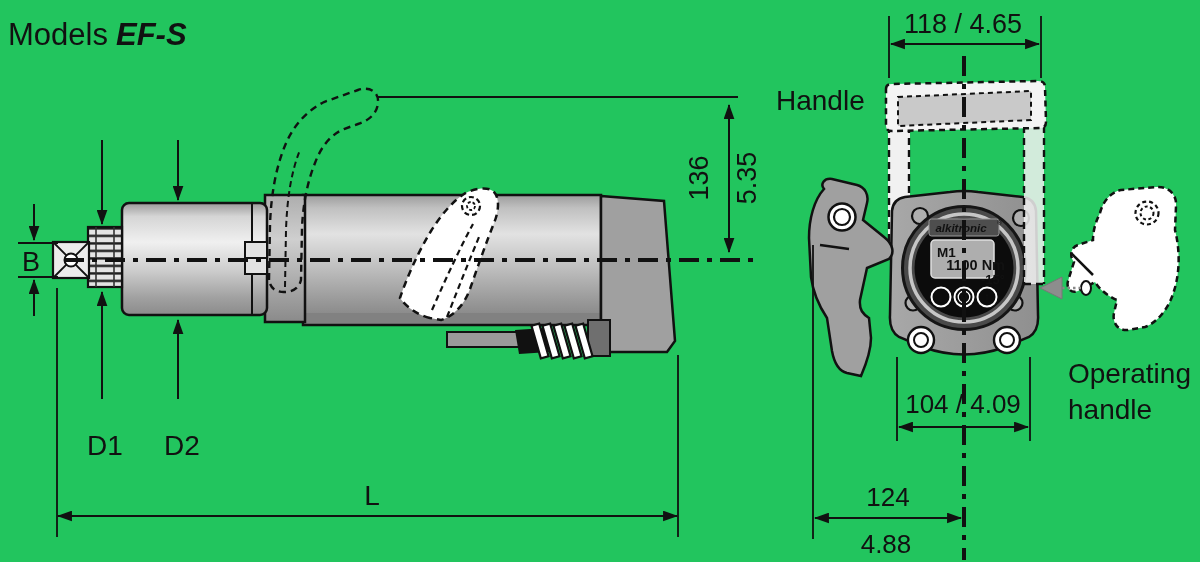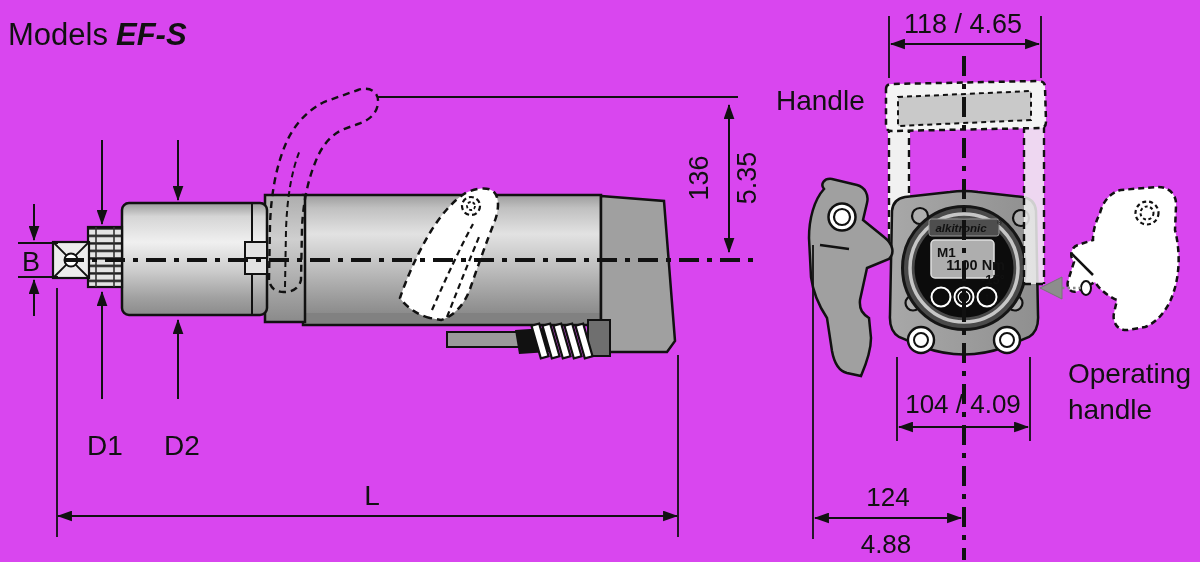--- a/index.html
+++ b/index.html
@@ -1,16 +1,16 @@
 <!DOCTYPE html>
 <html><head>
 <meta charset="utf-8">
 <style>
   html,body{margin:0;padding:0;background:#fff;}
-  .stage{width:1200px;height:562px;position:relative;background:#d946ef;overflow:hidden;}
+  .stage{width:1200px;height:562px;position:relative;background:#22c55e;overflow:hidden;}
   svg{display:block;}
   text{font-family:"Liberation Sans", sans-serif;fill:#111;}
   .dim-line{stroke:#111;stroke-width:2;fill:none;}
   .ext-line{stroke:#111;stroke-width:1.8;fill:none;}
   .centerline{stroke:#111;stroke-width:4;fill:none;stroke-dasharray:20 8 5 8;}
   .dashed-part{stroke:#111;stroke-width:2.4;fill:none;stroke-dasharray:7 5;}
   .dim-text{font-size:27px;}
   .label-text{font-size:28px;}
   .outline{stroke:#111;stroke-width:2.5;}
 </style>

